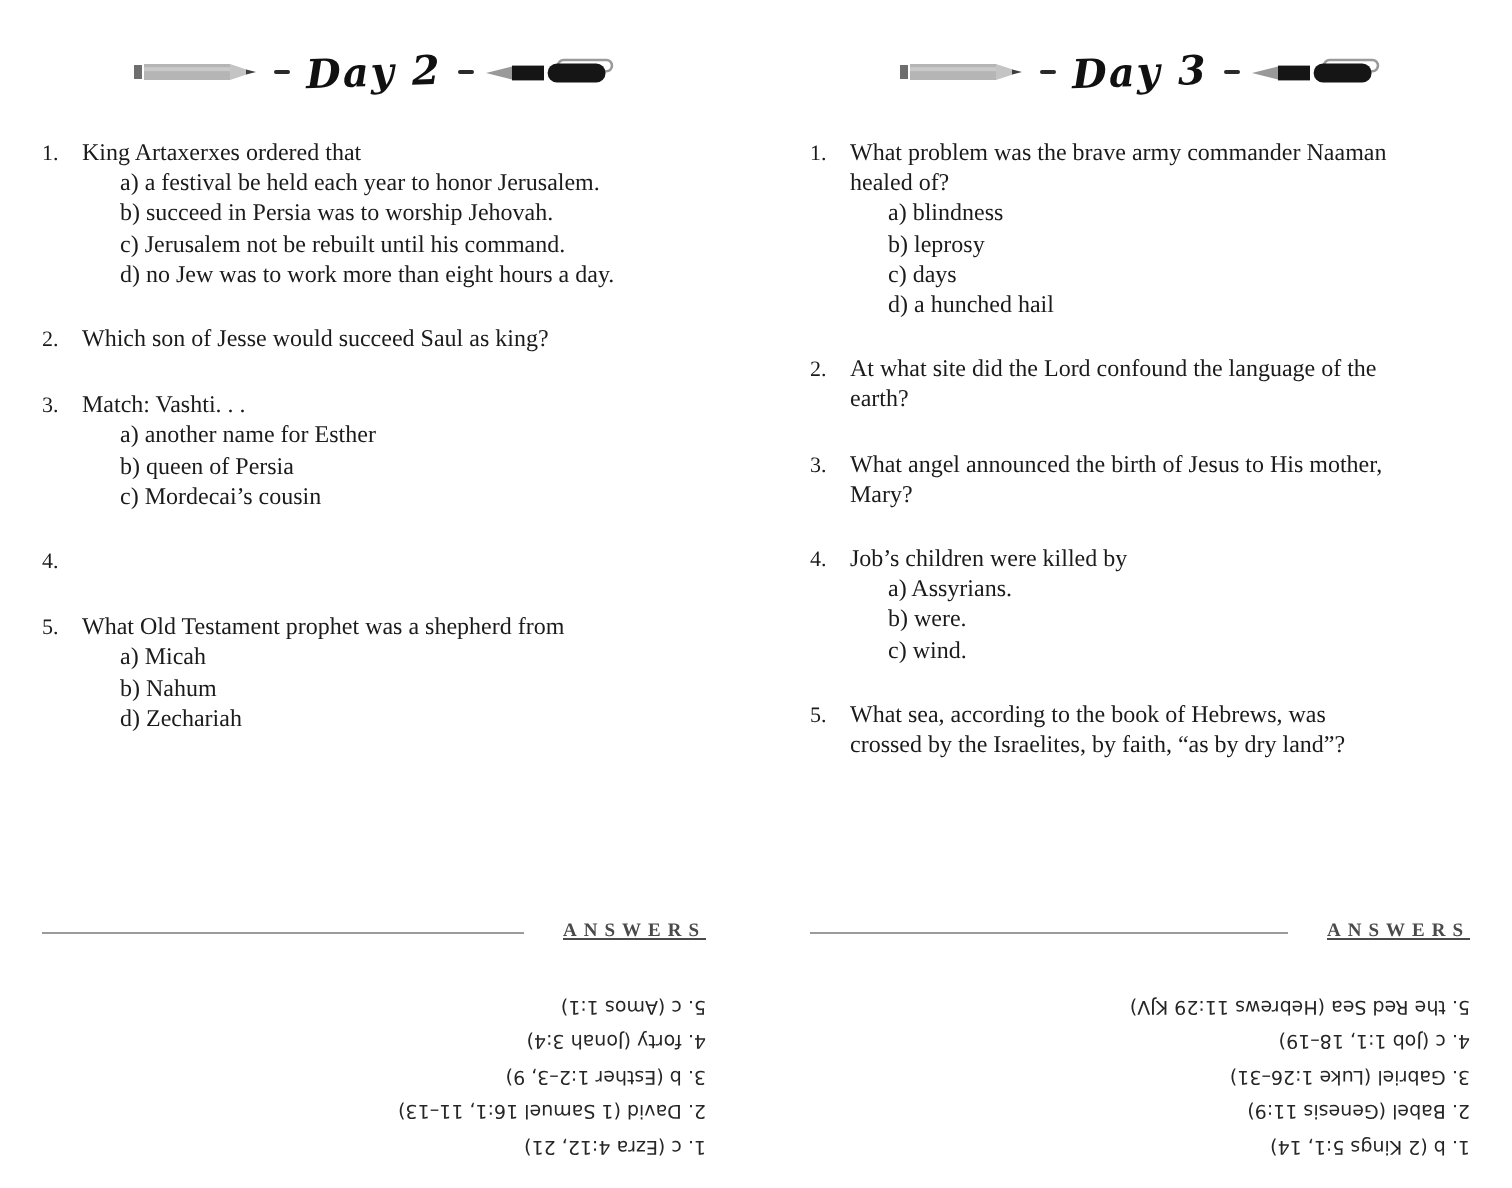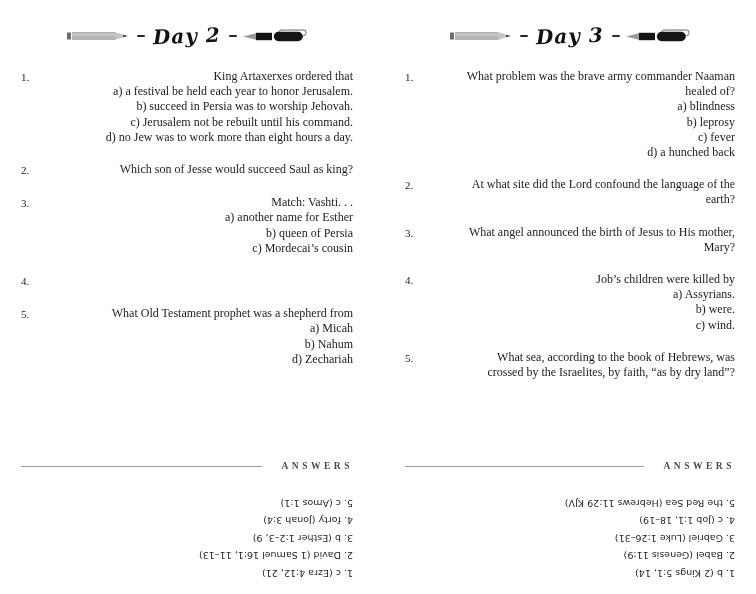--- a/index.html
+++ b/index.html
@@ -17,28 +17,28 @@
     font-size:20px; letter-spacing:1px; transform:rotate(-2deg); color:#111;
     padding:0 2px;
   }
   .dash { width:8px; height:2px; background:#2a2a2a; border-radius:1px; flex:none; }
   .header svg { flex:none; display:block; }
 
   .questions { margin-top:17px; font-size:12px; line-height:15.2px; }
   .q { display:flex; margin-bottom:17px; }
   .q-num { width:20px; flex:none; font-size:11px; padding-top:1px; color:#1b1b1b; }
   .q-body { flex:1; min-width:0; }
-  .q-line, .opt { white-space:nowrap;text-align:right; }
+  .q-line, .opt { white-space:nowrap; }
   .opt { padding-left:19px; }
 
   .answers-divider { position:absolute; top:441px; left:0; right:0; display:flex; align-items:center; }
   .answers-divider .line { flex:1; height:1px; background:#9b9b9b; }
   .answers-divider .label {
     font-size:9.5px; font-weight:bold; letter-spacing:3.5px; color:#4a4a4a;
-    margin-left:20px; white-space:nowrap;
+    margin-left:20px; white-space:nowrap;text-decoration:underline;
   }
 
   .answers-flipped {
     position:absolute; top:474px; left:0; width:100%;
     transform:rotate(180deg);
     font-family:"DejaVu Sans", sans-serif;
     font-size:9.5px; line-height:17.5px; color:#262626; text-align:left;
   }
   .ans { white-space:nowrap; }
 </style>
@@ -146,22 +146,22 @@
   </div>
 
   <div class="questions">
     <div class="q">
       <span class="q-num">1.</span>
       <div class="q-body">
         <div class="q-line">What problem was the brave army commander Naaman</div>
         <div class="q-line">healed of?</div>
         <div class="opt">a) blindness</div>
         <div class="opt">b) leprosy</div>
-        <div class="opt">c) fever</div>
-        <div class="opt">d) a hunched back</div>
+        <div class="opt">c) days</div>
+        <div class="opt">d) a hunched hail</div>
       </div>
     </div>
     <div class="q">
       <span class="q-num">2.</span>
       <div class="q-body">
         <div class="q-line">At what site did the Lord confound the language of the</div>
         <div class="q-line">earth?</div>
       </div>
     </div>
     <div class="q">

